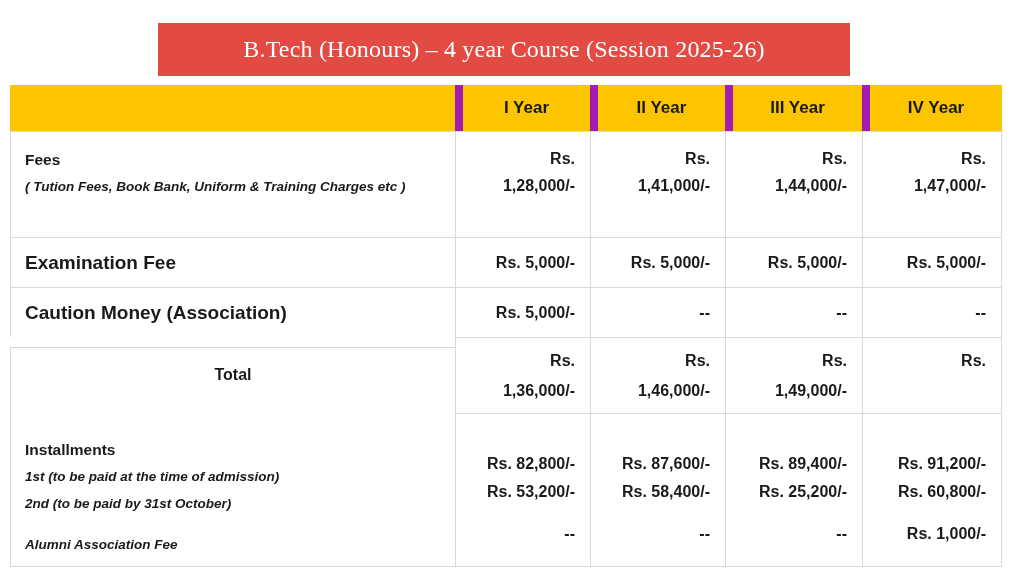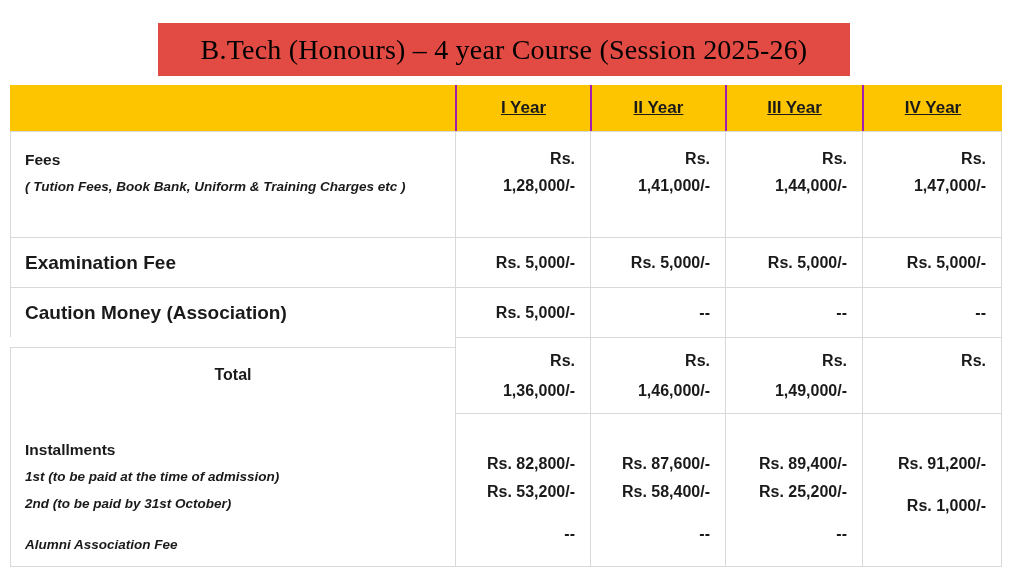--- a/index.html
+++ b/index.html
@@ -8,36 +8,36 @@
     width:1012px; height:577px; position:relative; overflow:hidden;
     font-family:"Liberation Sans", sans-serif; color:var(--text,#1a1a1a);
   }
   
   .banner {
     position:absolute; left:158px; top:23px; width:692px; height:53px;
     background:var(--banner-bg,#E14B43);
     display:flex; align-items:center; justify-content:center;
   }
   .banner .title {
-    font-family:"Liberation Serif", serif; font-size:28px; color:#000000;
+    font-family:"Liberation Serif", serif; font-size:24px; color:#ffffff;
     white-space:nowrap; letter-spacing:0.2px;
   }
   
   .fee-table {
     position:absolute; left:10px; top:85px; width:992px;
     display:grid;
     grid-template-columns:445px 135px 135px 137px 140px;
     grid-template-rows:46px 106px 50px 50px 76px 154px;
     font-weight:700;
   }
   .h {
     background:var(--header-bg,#FDC500);
     font-size:17px; display:flex; align-items:center; justify-content:center;
   }
-  .h.gap { border-left:2px solid #a21caf;text-decoration:underline; }
+  .h.gap { border-left:8px solid #a21caf; }
   .cell { background:#ffffff; font-size:16px; }
   .bt  { border-top:1px solid var(--border,#D9D9D9); }
   .bl  { border-left:1px solid var(--border,#D9D9D9); }
   .outl{ border-left:1px solid var(--border,#D9D9D9); }
   .outr{ border-right:1px solid var(--border,#D9D9D9); }
   .outb{ border-bottom:1px solid var(--border,#D9D9D9); }
   
   .lab  { padding:14px 10px 0 14px; line-height:27px; font-size:15.5px; }
   .sub  { font-size:13.5px; font-style:italic; max-width:432px; }
   .val2 { text-align:right; padding:13px 15px 0 0; line-height:27px; }
@@ -138,16 +138,17 @@
     <div>Rs. 58,400/-</div>
     <div class="alumni-v">--</div>
   </div>
   <div class="cell instv bt bl outb">
     <div>Rs. 89,400/-</div>
     <div>Rs. 25,200/-</div>
     <div class="alumni-v">--</div>
   </div>
   <div class="cell instv bt bl outb outr">
     <div>Rs. 91,200/-</div>
+    <div>Rs. 60,800/-</div>
     <div class="alumni-v">Rs. 1,000/-</div>
   </div>
 
 </div>
 
 </body></html>

